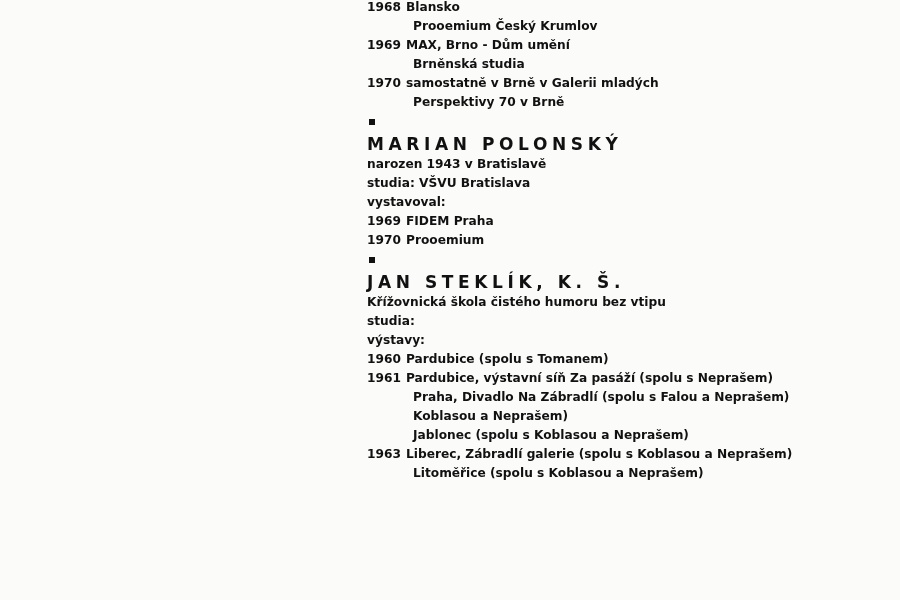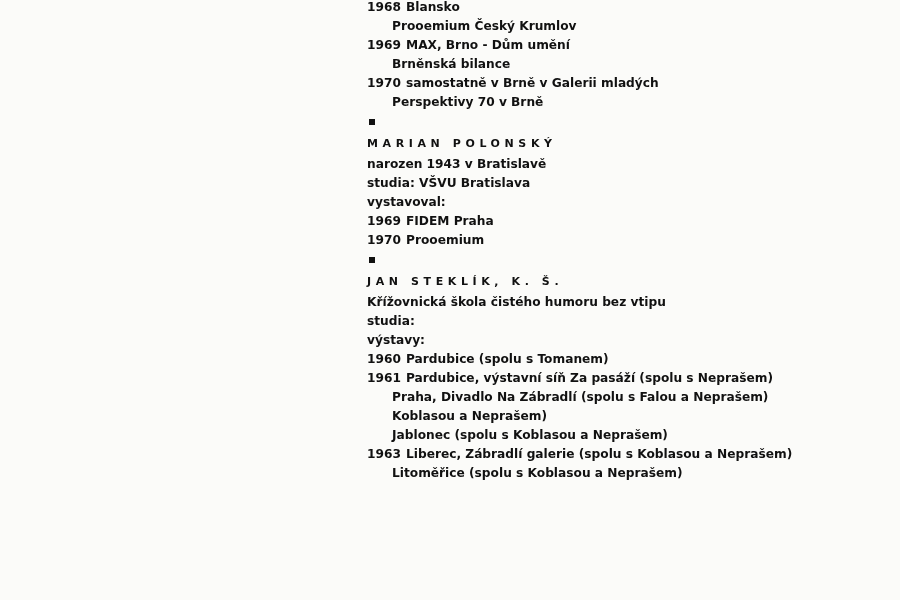--- a/index.html
+++ b/index.html
@@ -36,37 +36,37 @@
       display: flex;
     }
     .year {
       display: inline-block;
       width: 39px;
       flex: 0 0 39px;
     }
     .txt {
       display: inline-block;
     }
-    .indent .txt { margin-left: 25px; }
+    .indent .txt { margin-left: 46px; }
     .bullet-row {
       height: 21px;
       position: relative;
     }
     .bullet {
       position: absolute;
       left: 2px;
       top: 7px;
       width: 6px;
       height: 6px;
       background: #111111;
     }
     .name {
       height: 22px;
       line-height: 22px;
-      font-size: 11px;
+      font-size: 17px;
       font-weight: bold;
       letter-spacing: 4.6px;
       white-space: nowrap;
     }
   </style>
 </head>
 <body>
 
 <div class="page">
   <div class="column">
@@ -77,21 +77,21 @@
         <span class="txt">Blansko</span>
       </div>
       <div class="line indent">
         <span class="txt">Prooemium Český Krumlov</span>
       </div>
       <div class="line">
         <span class="year">1969</span>
         <span class="txt">MAX, Brno - Dům umění</span>
       </div>
       <div class="line indent">
-        <span class="txt">Brněnská bilance</span>
+        <span class="txt">Brněnská studia</span>
       </div>
       <div class="line">
         <span class="year">1970</span>
         <span class="txt">samostatně v Brně v Galerii mladých</span>
       </div>
       <div class="line indent">
         <span class="txt">Perspektivy 70 v Brně</span>
       </div>
     </div>
 

